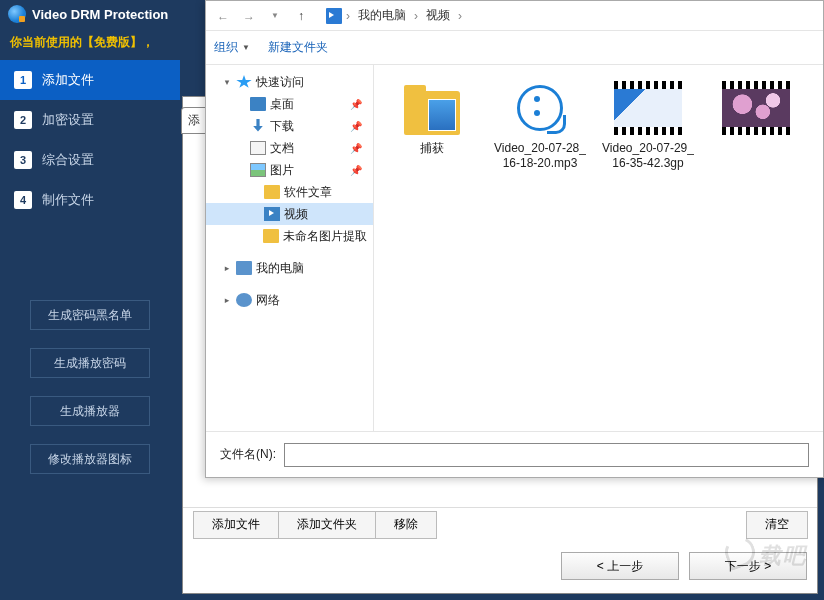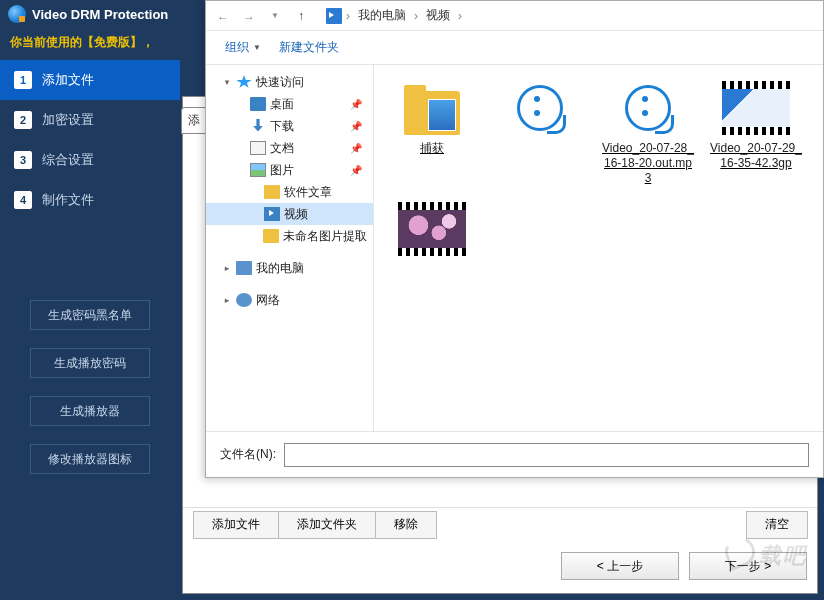--- a/index.html
+++ b/index.html
@@ -24,21 +24,21 @@
 
 .dialog { position: absolute; left: 205px; top: 0; right: 0; height: 478px; background: #fff; border: 1px solid #aaa; box-shadow: -2px 2px 8px rgba(0,0,0,0.2); display: flex; flex-direction: column; }
 .dlg-nav { height: 30px; display: flex; align-items: center; padding: 0 6px; gap: 4px; font-size: 12px; color: #333; border-bottom: 1px solid #e5e5e5; }
 .nav-arrow { width: 22px; height: 22px; display: inline-flex; align-items: center; justify-content: center; color: #888; border-radius: 2px; cursor: pointer; }
 .nav-arrow.enabled { color: #333; }
 .crumb-icon { width: 16px; height: 16px; background: #2a7ad4; display: inline-block; border-radius: 1px; position: relative; }
 .crumb-icon::after { content: ""; position: absolute; left: 3px; top: 4px; width: 0; height: 0; border-left: 5px solid #fff; border-top: 3px solid transparent; border-bottom: 3px solid transparent; }
 .crumb { padding: 0 4px; cursor: pointer; }
 .crumb-sep { color: #888; }
 
-.dlg-toolbar { height: 34px; display: flex; align-items: center; padding: 0 19px; gap: 18px; font-size: 12px; color: #1963b8; border-bottom: 1px solid #e5e5e5; }
+.dlg-toolbar { height: 34px; display: flex; align-items: center; padding: 0 8px; gap: 18px; font-size: 12px; color: #1963b8; border-bottom: 1px solid #e5e5e5; }
 .tb-item { display: inline-flex; align-items: center; gap: 4px; cursor: pointer; }
 .tb-drop { font-size: 8px; color: #555; }
 
 .dlg-body { flex: 1; display: flex; overflow: hidden; }
 
 
 .tree { width: 168px; border-right: 1px solid #e5e5e5; padding: 6px 0; font-size: 12px; color: #222; overflow: auto; }
 .tree-row { display: flex; align-items: center; height: 22px; padding: 0 6px; gap: 4px; cursor: pointer; white-space: nowrap; }
 .tree-row.selected { background: #cfe5fb; }
 .tree-indent { display: inline-block; }
@@ -51,21 +51,21 @@
 .ico-pic { background: linear-gradient(#7ec8ff 50%, #7bc47b 50%); border: 1px solid #888; }
 .ico-folder { background: #f0c040; border-radius: 1px; }
 .ico-video { background: #3b82c4; position: relative; }
 .ico-video::before { content: ""; position: absolute; left: 5px; top: 3px; border-left: 5px solid #fff; border-top: 3px solid transparent; border-bottom: 3px solid transparent; }
 .ico-pc { background: #5a93cc; border-radius: 1px; }
 .ico-net { background: #5a93cc; border-radius: 50%; }
 .pin { color: #888; font-size: 10px; margin-left: auto; margin-right: 4px; }
 
 
 .files { flex: 1; padding: 10px 8px; display: flex; flex-wrap: wrap; align-content: flex-start; gap: 6px 8px; overflow: auto; }
-.file-item { width: 100px; display: flex; flex-direction: column; align-items: center; padding: 4px; cursor: pointer; text-align: center; text-decoration: underline; }
+.file-item { width: 100px; display: flex; flex-direction: column; align-items: center; padding: 4px; cursor: pointer; text-align: center; }
 .thumb { width: 68px; height: 58px; margin-bottom: 4px; display: flex; align-items: center; justify-content: center; position: relative; }
 .thumb-folder { background: #f0c040; border-radius: 3px 3px 2px 2px; width: 56px; height: 44px; margin-top: 10px; position: relative; }
 .thumb-folder::before { content: ""; position: absolute; left: 0; top: -6px; width: 22px; height: 8px; background: #f0c040; border-radius: 2px 2px 0 0; }
 .thumb-folder::after { content: ""; position: absolute; right: 4px; bottom: 4px; width: 26px; height: 30px; background: linear-gradient(#4aa0e8, #2a70c0); border: 1px solid #fff; }
 .thumb-audio { width: 46px; height: 46px; border: 3px solid #1b7fd6; border-radius: 50%; position: relative; }
 .thumb-audio::after { content: ""; position: absolute; left: 14px; top: 8px; width: 6px; height: 6px; background: #1b7fd6; border-radius: 50%; box-shadow: 0 14px 0 0 #1b7fd6; }
 .thumb-audio::before { content: ""; position: absolute; right: -6px; bottom: -6px; width: 16px; height: 16px; border: 3px solid #1b7fd6; border-left: none; border-top: none; border-radius: 0 0 10px 0; }
 .thumb-video { width: 76px; height: 54px; background: #000; position: relative; }
 .thumb-video::before, .thumb-video::after { content: ""; position: absolute; left: 0; right: 0; height: 8px; background: repeating-linear-gradient(90deg, #000 0 4px, #fff 4px 8px); }
 .thumb-video::before { top: 0; }
@@ -237,26 +237,21 @@
         <div class="file-item">
           <div class="thumb">
             <div class="thumb-folder"></div>
           </div>
           <div class="file-label">捕获</div>
         </div>
         <div class="file-item">
           <div class="thumb">
             <div class="thumb-audio"></div>
           </div>
-        </div>
-        <div class="file-item">
-          <div class="thumb">
-            <div class="thumb-audio"></div>
-          </div>
-          <div class="file-label">Video_20-07-28_16-18-20.out.mp3</div>
+          <div class="file-label">Video_20-07-28_16-18-20.mp3</div>
         </div>
         <div class="file-item">
           <div class="thumb">
             <div class="thumb-video">
               <div class="inner screenshot"></div>
             </div>
           </div>
           <div class="file-label">Video_20-07-29_16-35-42.3gp</div>
         </div>
         <div class="file-item">

